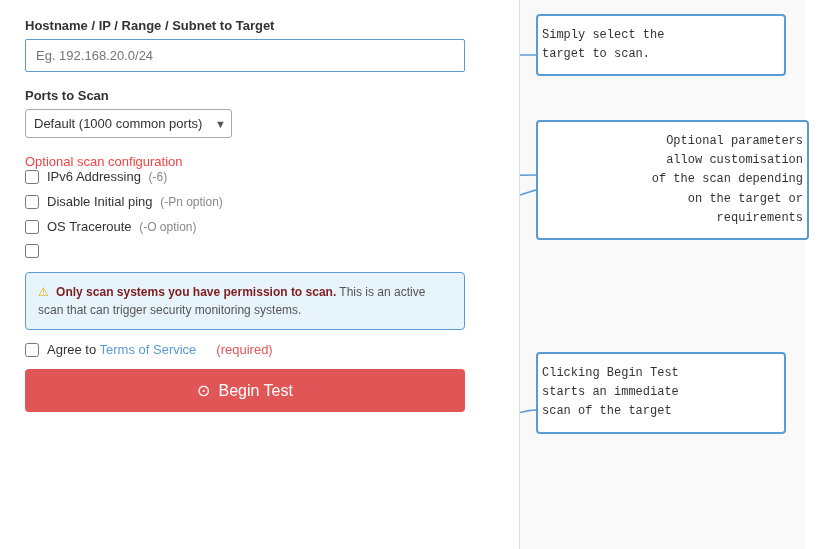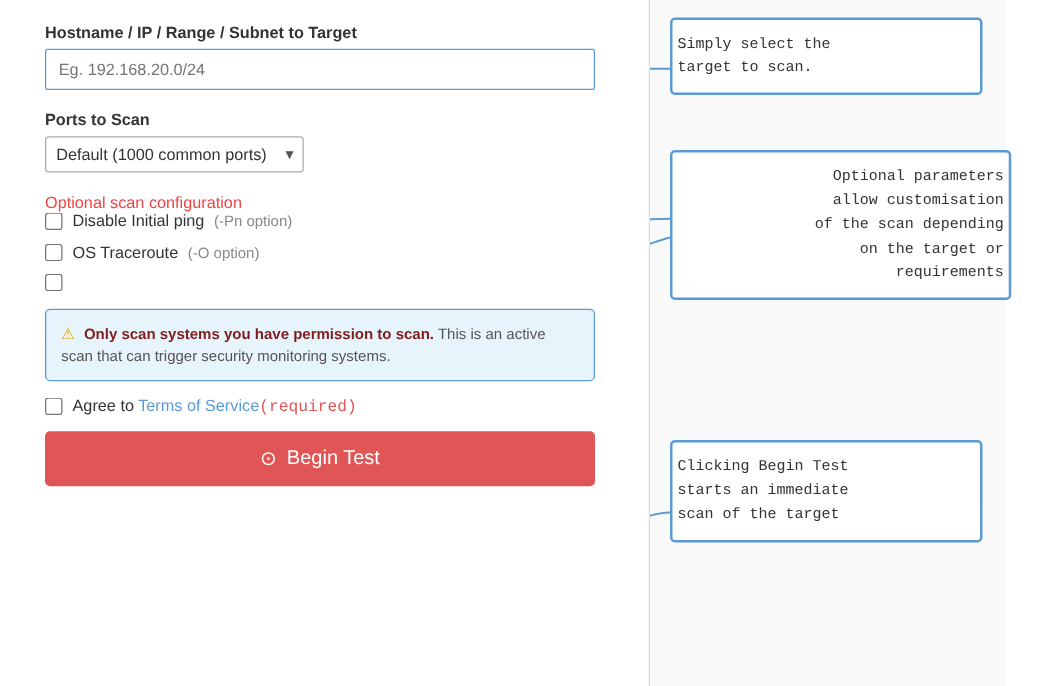--- a/index.html
+++ b/index.html
@@ -8,21 +8,21 @@
       font-size: 14px;
       background: #fff;
       width: 830px;
       height: 549px;
       overflow: hidden;
       display: flex;
     }
 
     .left-panel {
       width: 520px;
-      padding: 18px 36px;
+      padding: 18px 25px;
       border-right: 1px solid #ddd;
       background: #fff;
     }
 
     .right-panel {
       width: 285px;
       padding: 12px 16px;
       background: #f9f9f9;
       position: relative;
     }
@@ -147,23 +147,22 @@
       color: #333;
     }
 
     .tos-link {
       color: #5b9bd5;
       text-decoration: none;
     }
 
     .tos-required {
       color: #e05555;
-      margin-left: 0;
-      font-size: 13px;
-      font-family: Liberation Mono, monospace;
+      margin-left: 20px;
+      font-size: 13px;
     }
 
     .begin-btn {
       width: 100%;
       max-width: 440px;
       background: #e05555;
       color: #fff;
       border: none;
       border-radius: 4px;
       padding: 12px;
@@ -234,20 +233,27 @@
     <select class="select-input">
       <option>Default (1000 common ports)</option>
       <option>All Ports</option>
       <option>Custom</option>
     </select>
     <span class="select-arrow">▼</span>
   </div>
 
   <div class="section-title">Optional scan configuration</div>
 
+  <div class="checkbox-row">
+    <input type="checkbox" id="cb-ipv6" style="">
+    <label class="checkbox-label" for="cb-ipv6">
+      <span>IPv6 Addressing</span>
+      <span class="checkbox-hint">(-6)</span>
+    </label>
+  </div>
 
   <div class="checkbox-row">
     <input type="checkbox" id="cb-ping" style="">
     <label class="checkbox-label" for="cb-ping">
       <span>Disable Initial ping</span>
       <span class="checkbox-hint">(-Pn option)</span>
     </label>
   </div>
 
   <div class="checkbox-row">

